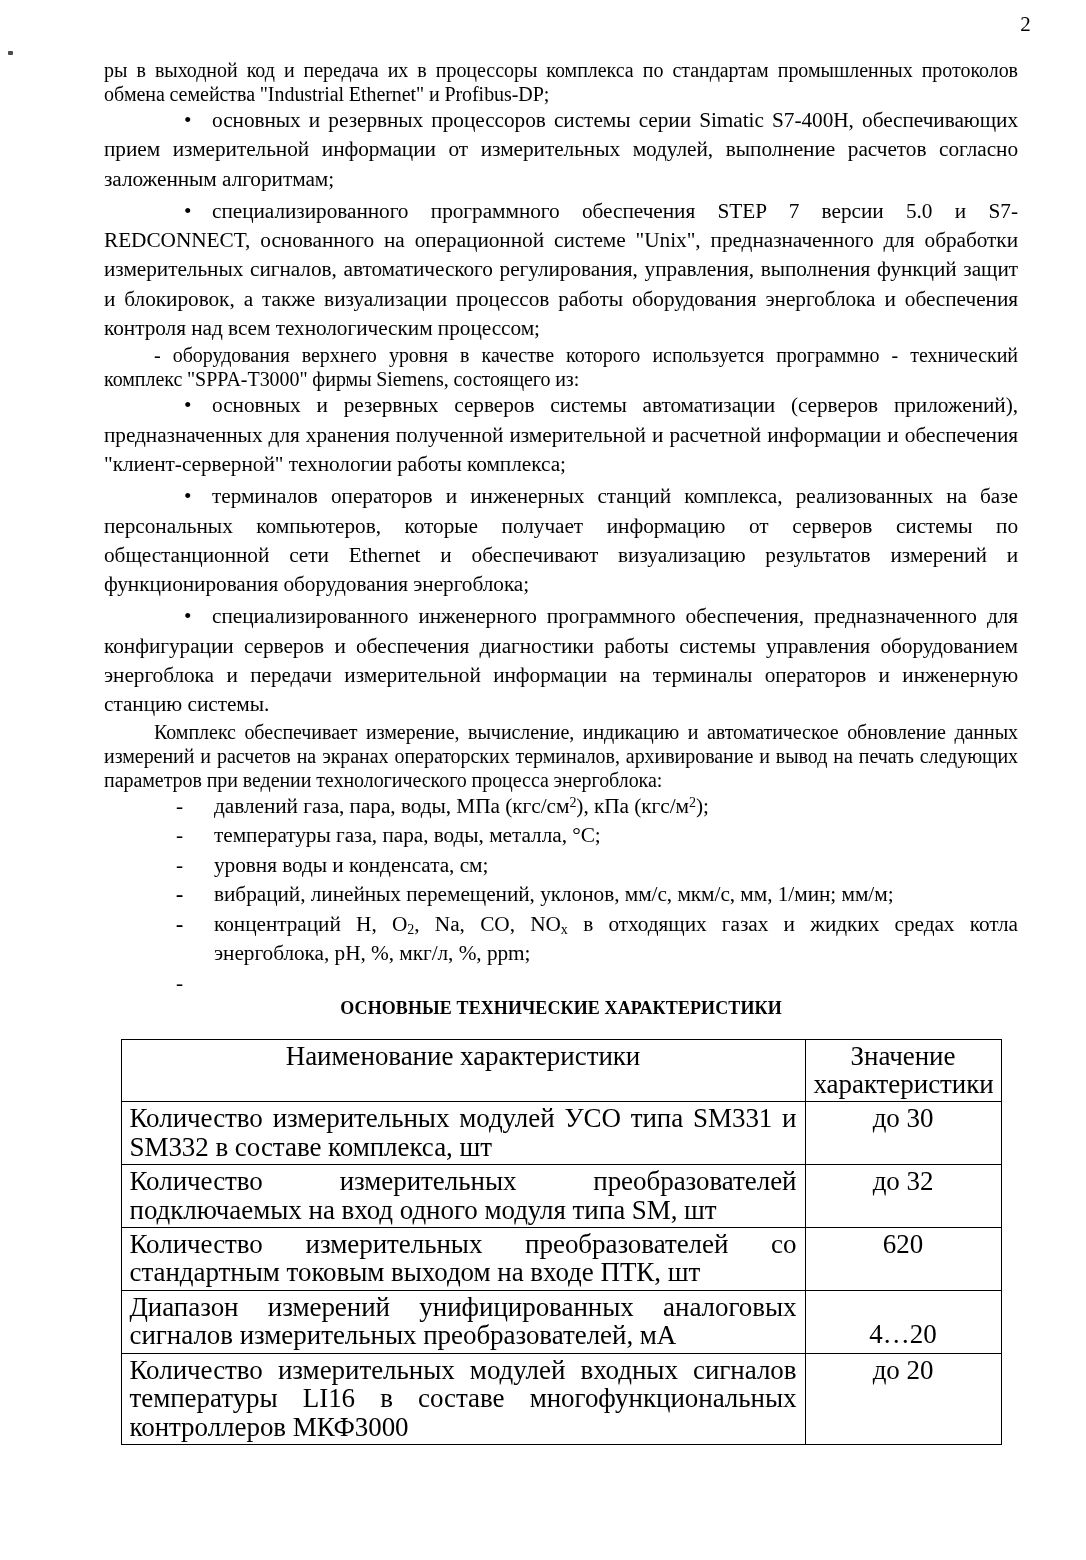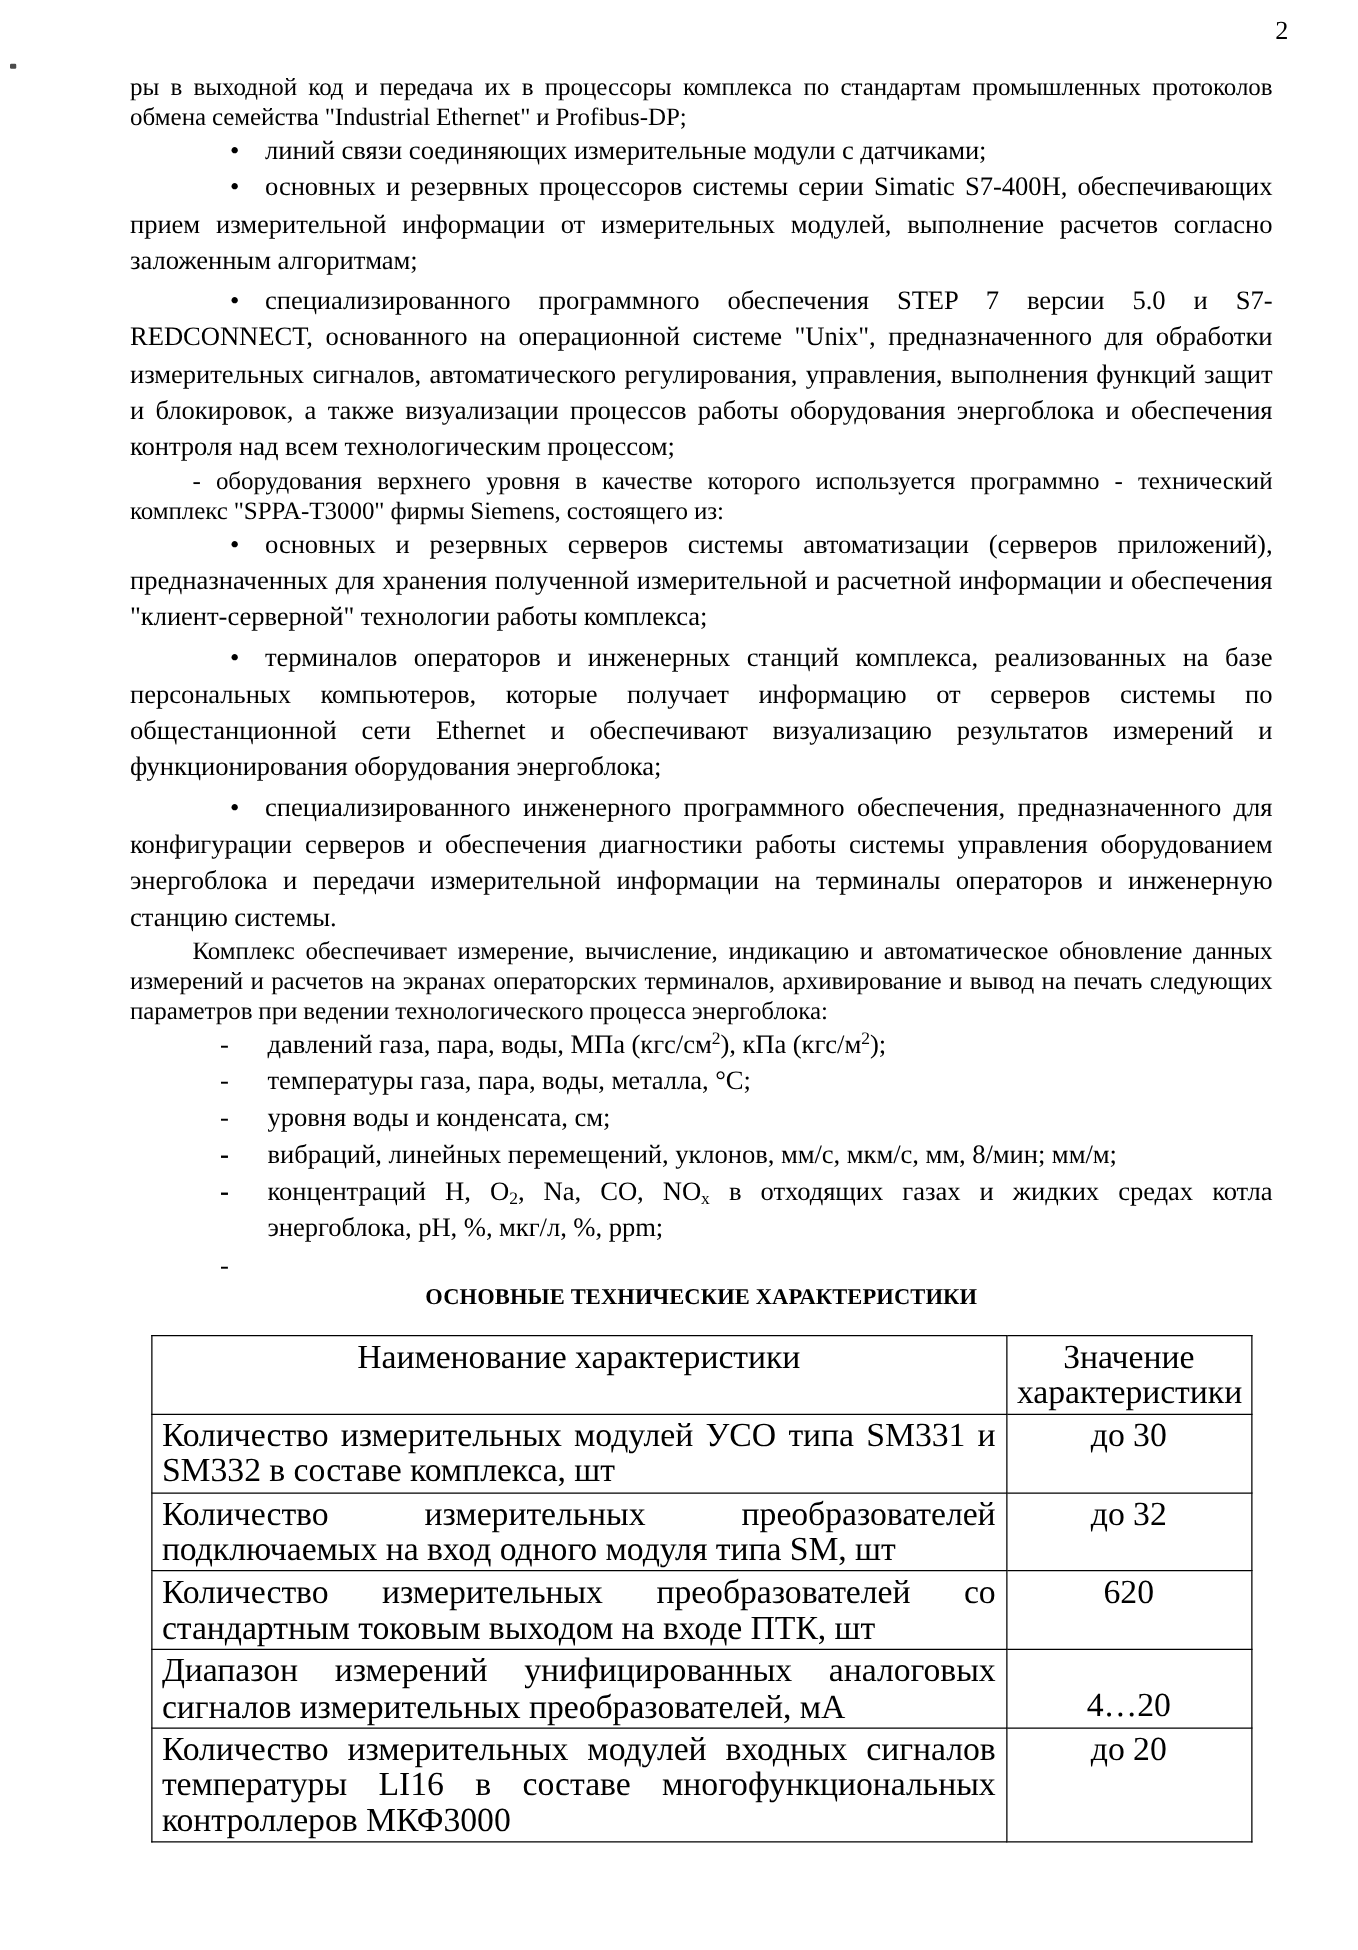--- a/index.html
+++ b/index.html
@@ -164,21 +164,20 @@
 <div id="page">
 
   <div class="speck"></div>
 
   <div class="page-number">2</div>
 
   <div class="content">
 
     <p class="body">ры в выходной код и передача их в процессоры комплекса по стандартам промышленных протоколов обмена семейства "Industrial Ethernet" и Profibus-DP;</p>
 
-    <p class="bullet"><span class="lead">•</span><span>линий связи соединяющих измерительные модули с датчиками;</span></p>
 
     <p class="bullet"><span class="lead">•</span><span>основных и резервных процессоров системы серии Simatic S7-400H, обеспечивающих прием измерительной информации от измерительных модулей, выполнение расчетов согласно заложенным алгоритмам;</span></p>
 
     <div class="sp-small"></div>
 
     <p class="bullet"><span class="lead">•</span><span>специализированного программного обеспечения STEP 7 версии 5.0 и S7-REDCONNECT, основанного на операционной системе "Unix", предназначенного для обработки измерительных сигналов, автоматического регулирования, управления, выполнения функций защит и блокировок, а также визуализации процессов работы оборудования энергоблока и обеспечения контроля над всем технологическим процессом;</span></p>
 
     <p class="body indent">- оборудования верхнего уровня в качестве которого используется программно - технический комплекс "SPPA-T3000" фирмы Siemens, состоящего из:</p>
 
     <p class="bullet"><span class="lead">•</span><span>основных и резервных серверов системы автоматизации (серверов приложений), предназначенных для хранения полученной измерительной и расчетной информации и обеспечения "клиент-серверной" технологии работы комплекса;</span></p>
@@ -191,21 +190,21 @@
 
     <p class="bullet"><span class="lead">•</span><span>специализированного инженерного программного обеспечения, предназначенного для конфигурации серверов и обеспечения диагностики работы системы управления оборудованием энергоблока и передачи измерительной информации на терминалы операторов и инженерную станцию системы.</span></p>
 
     <p class="body indent">Комплекс обеспечивает измерение, вычисление, индикацию и автоматическое обновление данных измерений и расчетов на экранах операторских терминалов, архивирование и вывод на печать следующих параметров при ведении технологического процесса энергоблока:</p>
 
     <ul class="dashlist">
       <li><span class="dash-mark">-</span><span class="rich"><span>давлений газа, пара, воды, МПа (кгс/см</span><sup>2</sup><span>), кПа (кгс/м</span><sup>2</sup><span>);</span></span></li>
       <li><span class="dash-mark">-</span><span class="rich"><span>температуры газа, пара, воды, металла, °С;</span></span></li>
       <li><span class="dash-mark">-</span><span class="rich"><span>уровня воды и конденсата, см;</span></span></li>
       <li><span class="dash-mark">-</span></li>
-      <li><span class="dash-mark">-</span><span class="rich"><span>вибраций, линейных перемещений, уклонов, мм/с, мкм/с, мм, 8/мин; мм/м;</span></span></li>
+      <li><span class="dash-mark">-</span><span class="rich"><span>вибраций, линейных перемещений, уклонов, мм/с, мкм/с, мм, 1/мин; мм/м;</span></span></li>
       <li><span class="dash-mark">-</span></li>
       <li><span class="dash-mark">-</span><span class="rich"><span>концентраций Н, О</span><sub>2</sub><span>, Na, СО, NO</span><sub>x</sub><span> в отходящих газах и жидких средах котла энергоблока, pH, %, мкг/л, %, ppm;</span></span></li>
       <li><span class="dash-mark">-</span></li>
     </ul>
 
     <div style="height:30px"></div>
 
     <h2 class="section-title">ОСНОВНЫЕ ТЕХНИЧЕСКИЕ ХАРАКТЕРИСТИКИ</h2>
 
     <div style="height:22px"></div>

